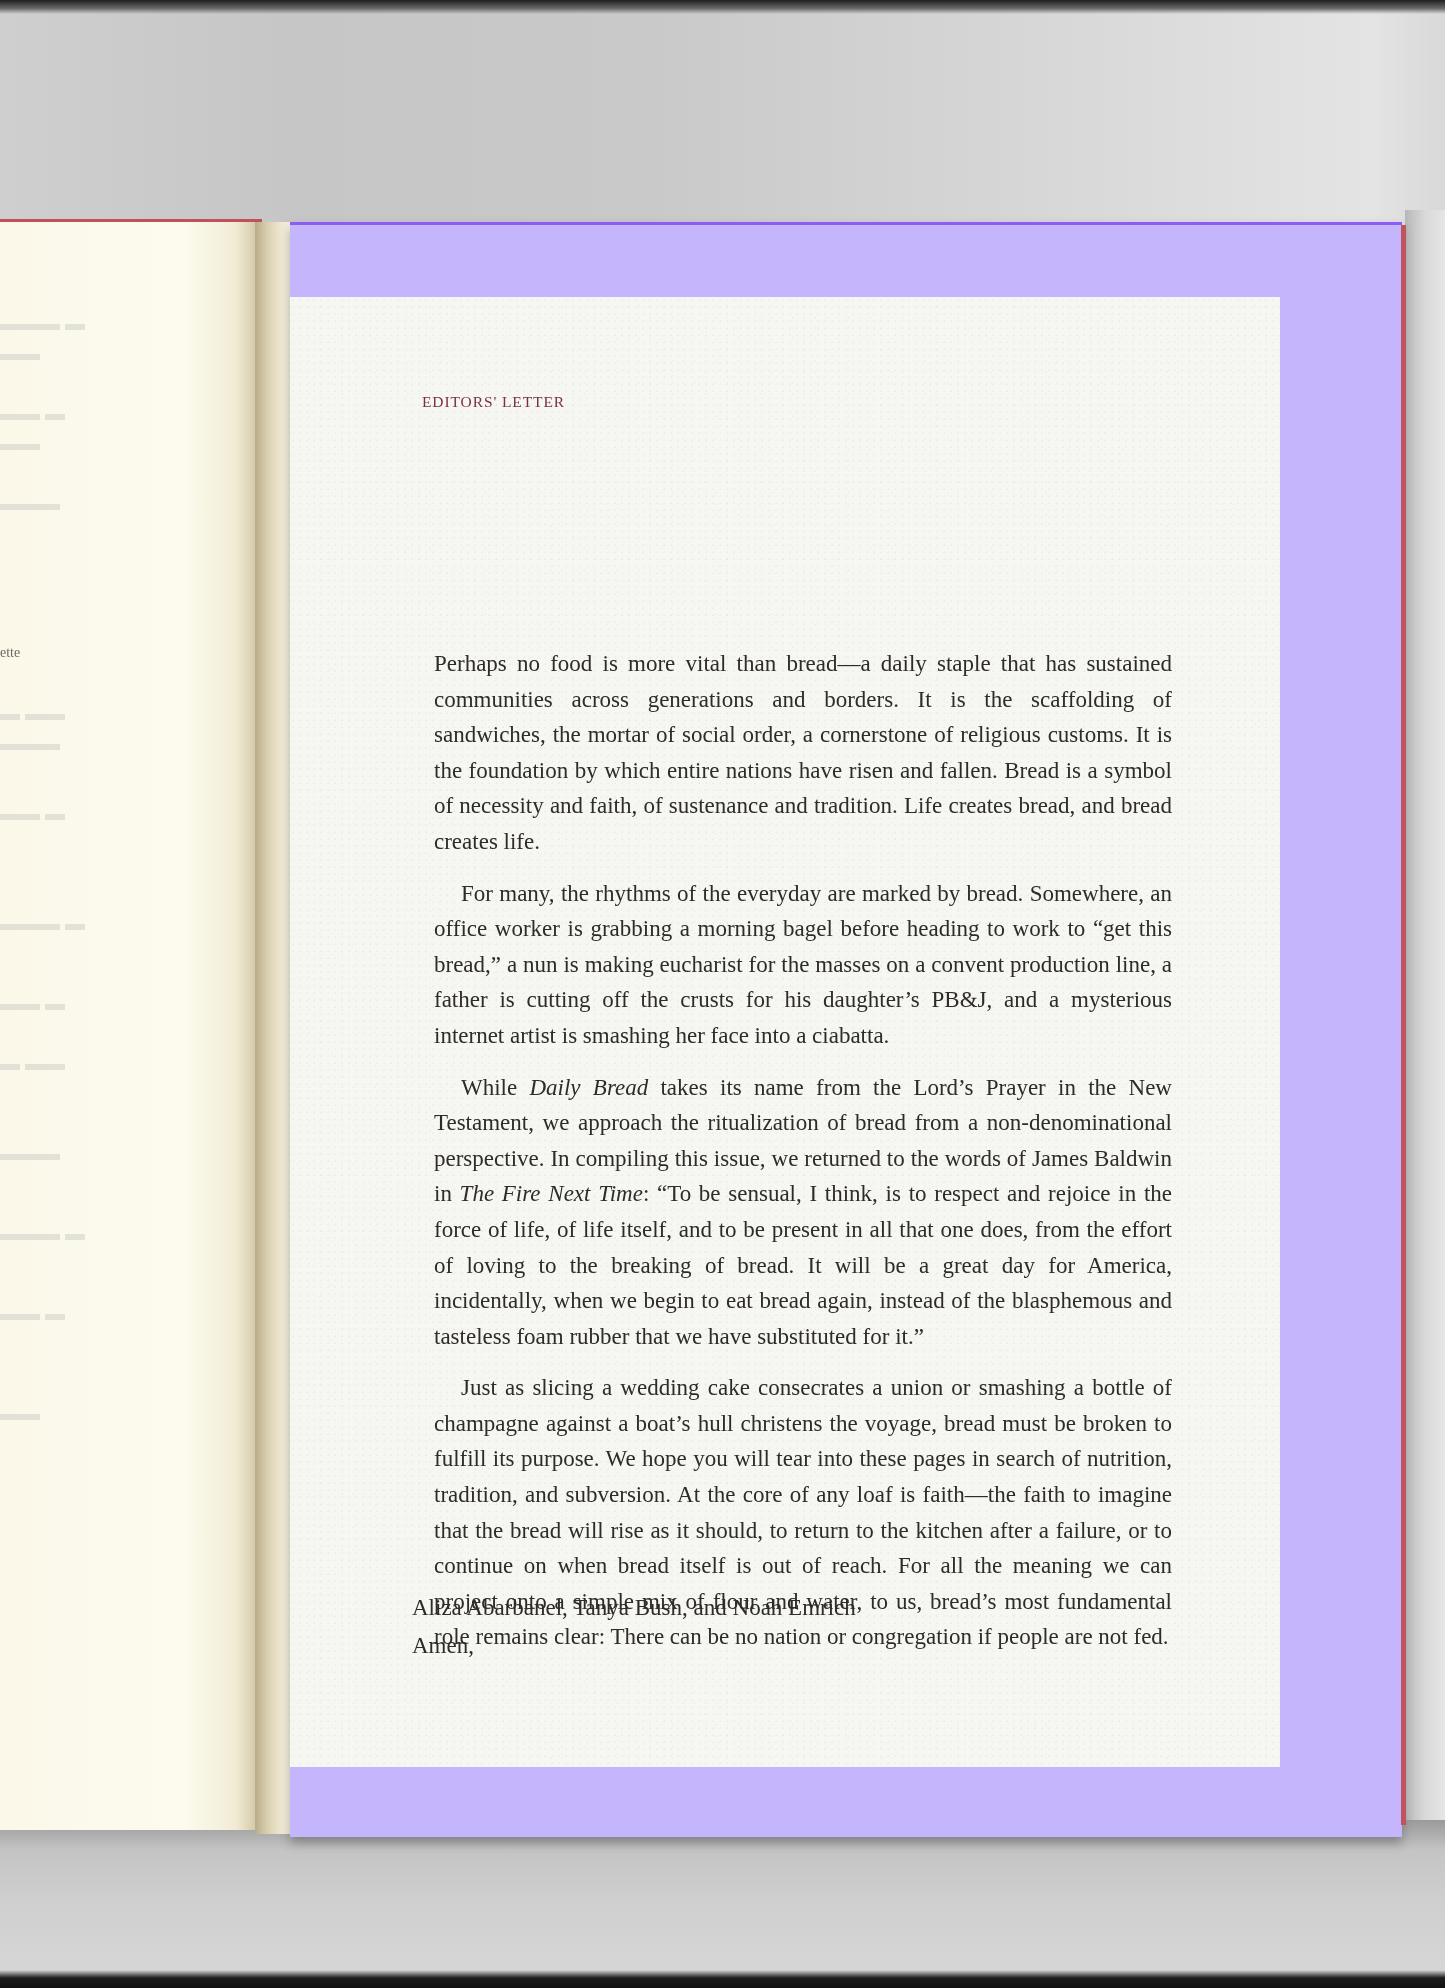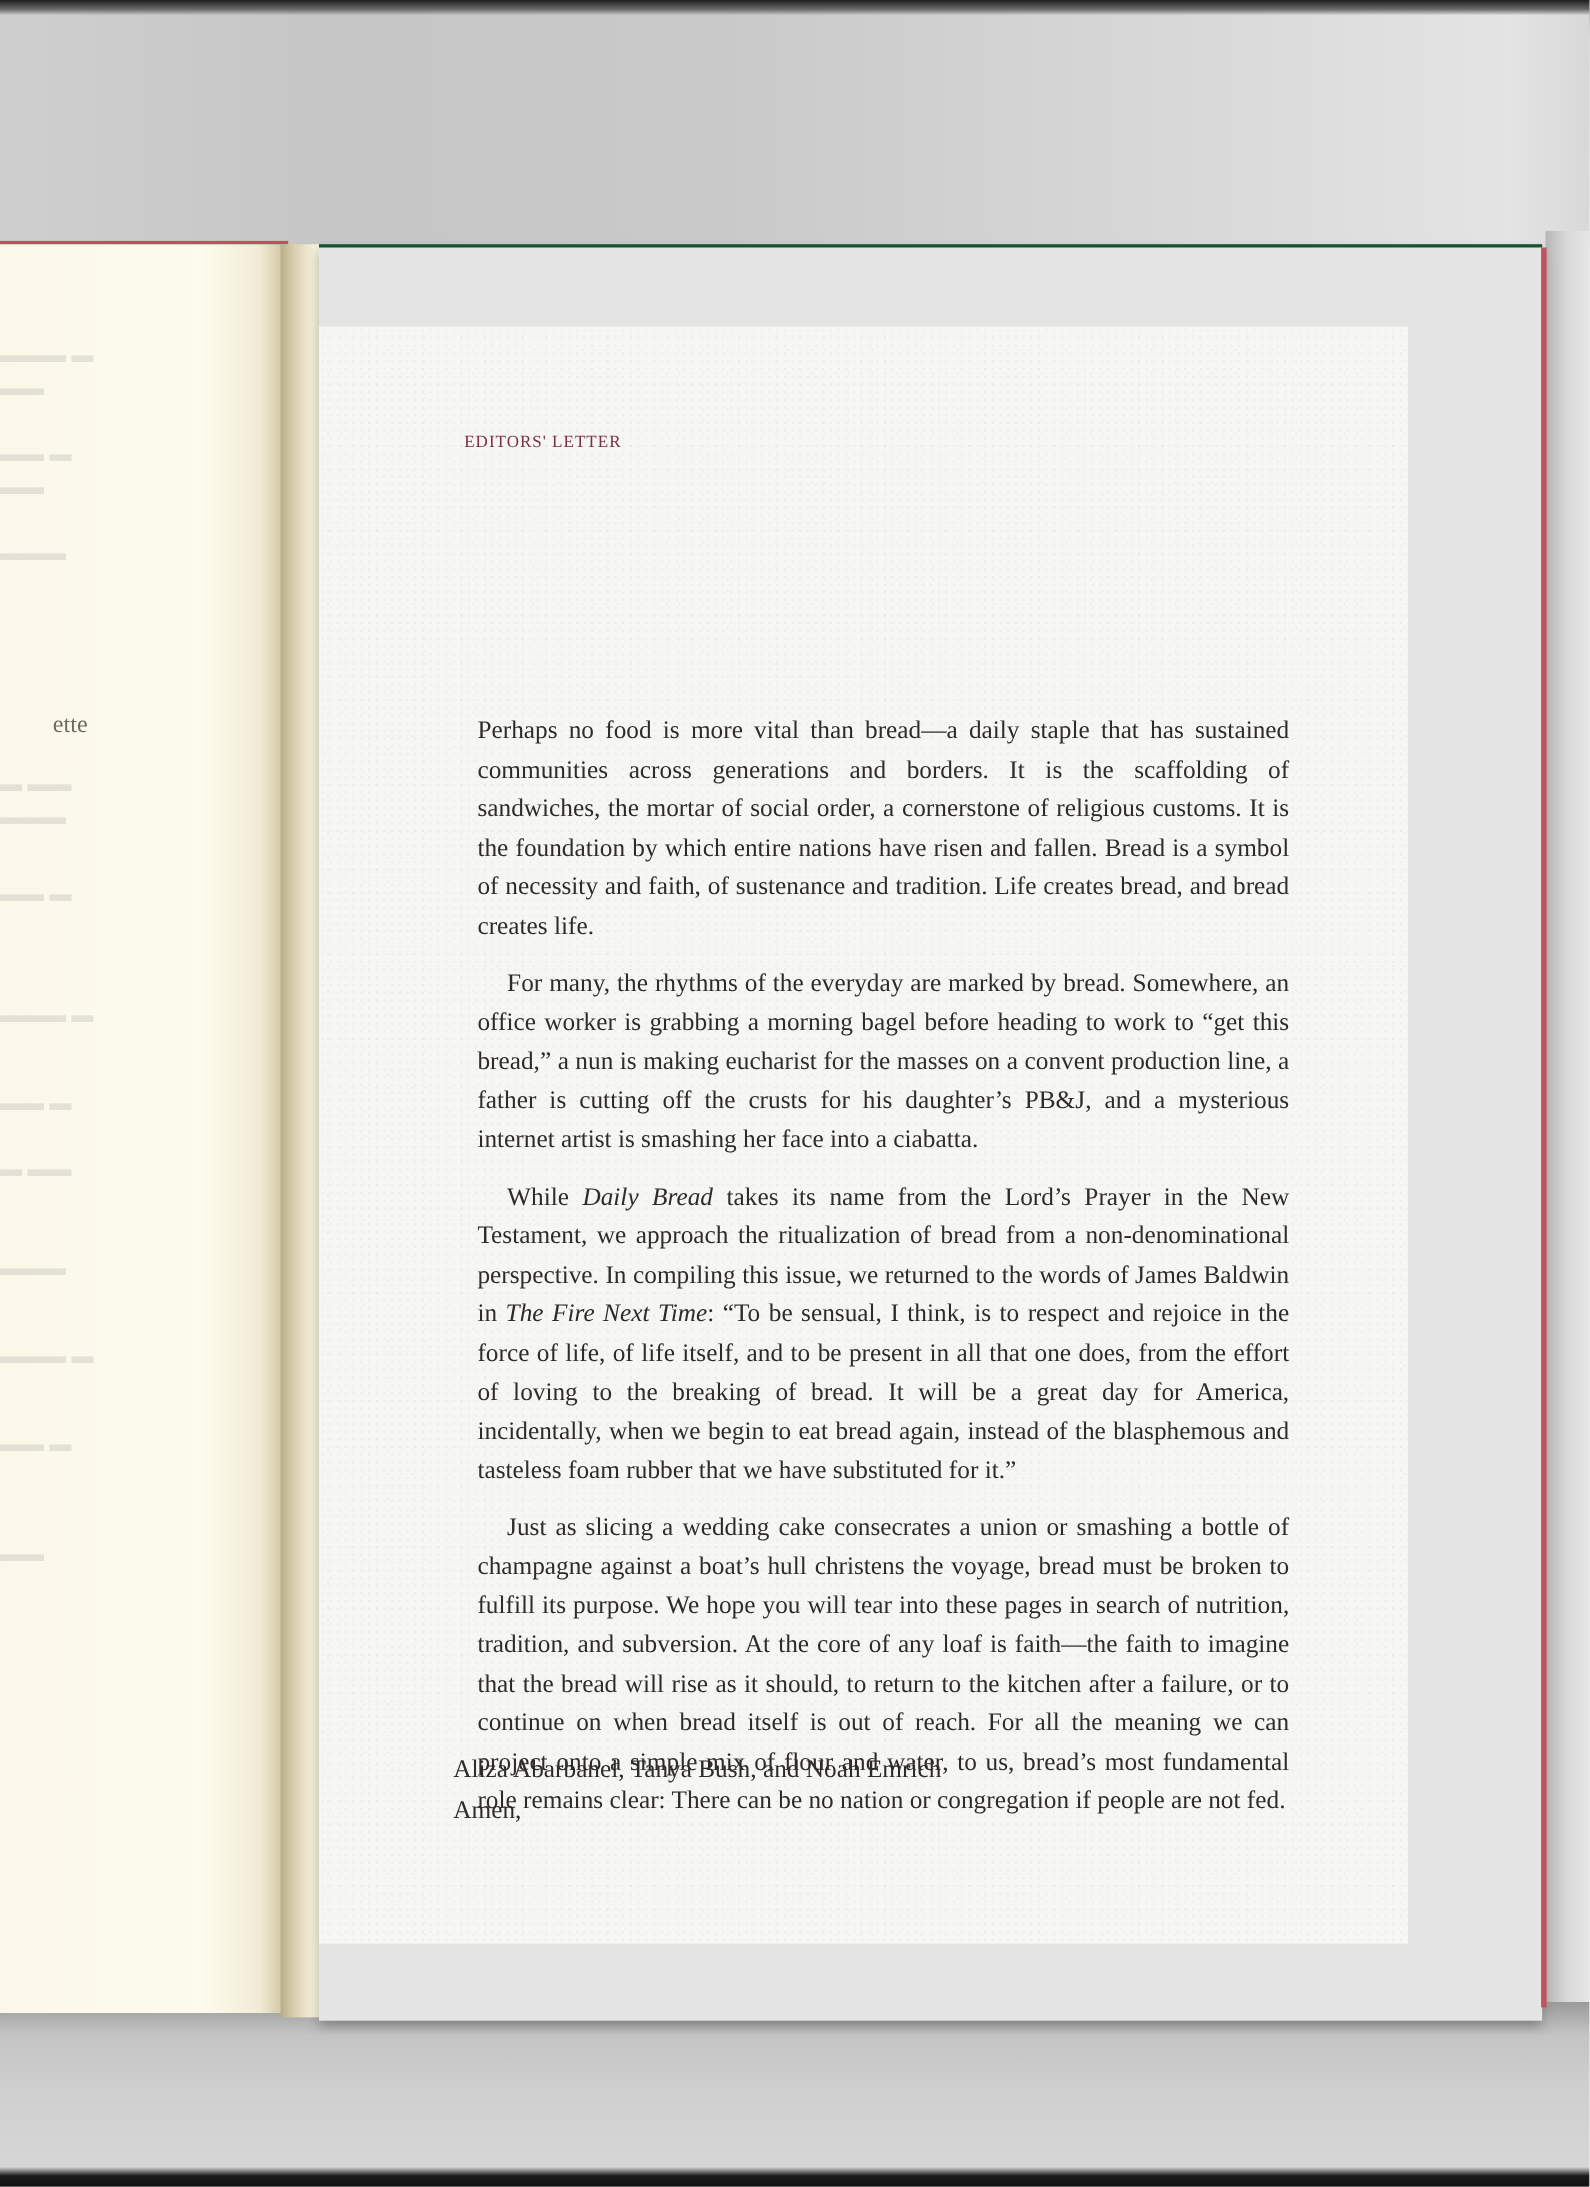--- a/index.html
+++ b/index.html
@@ -28,31 +28,30 @@
     position: absolute; left: 0; top: 219px; width: 262px; height: 1608px;
     background: linear-gradient(90deg, #fbf8ea 0%, #fcfbed 70%, #f2ecd6 90%, #cbbf9a 100%);
     border-top: 3px solid #c0505a;
   }
   .left-page .ghost {
     position: absolute; left: 0; color: rgba(120,120,120,0.18);
     font-size: 20px; white-space: nowrap;
   }
   .left-page .bleed {
     position: absolute; left: 0; top: 423px; color: #6d6a62;
-    font-size: 22px;
-    padding-left: 48px;
+    font-size: 14px;
   }
   .gutter {
     position: absolute; left: 255px; top: 222px; width: 40px; height: 1612px;
     background: linear-gradient(90deg, #b8ad8a 0%, #d8cfae 30%, #efe9d2 65%, #faf7e8 100%);
   }
   .right-page {
     position: absolute; left: 290px; top: 222px; width: 1112px; height: 1612px;
-    background: #e5e5e5;
-    border-top: 3px solid #14532d;
+    background: #c4b5fd;
+    border-top: 3px solid #8b5cf6;
     box-shadow: 0 6px 10px rgba(40,40,40,0.35);
   }
   .right-page .red-edge {
     position: absolute; right: -4px; top: 0; width: 5px; height: 1600px;
     background: #c0545c;
   }
   .text-block {
     position: absolute; left: 0; top: 72px; width: 990px; height: 1470px;
     background: #f6f6f3;
     background-image:

